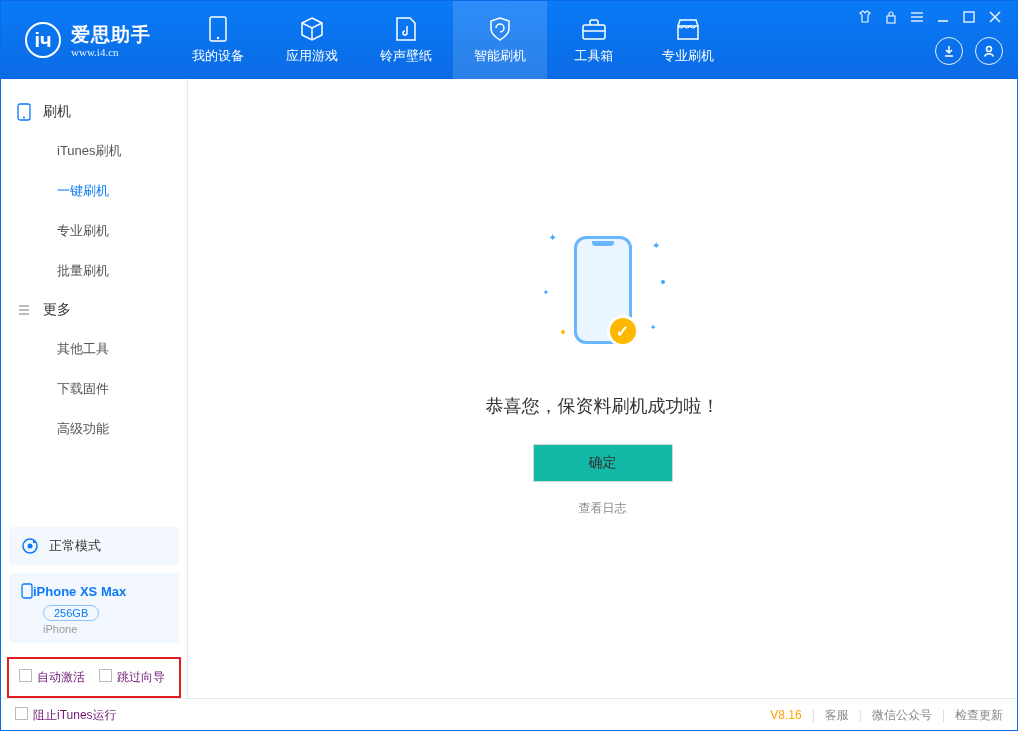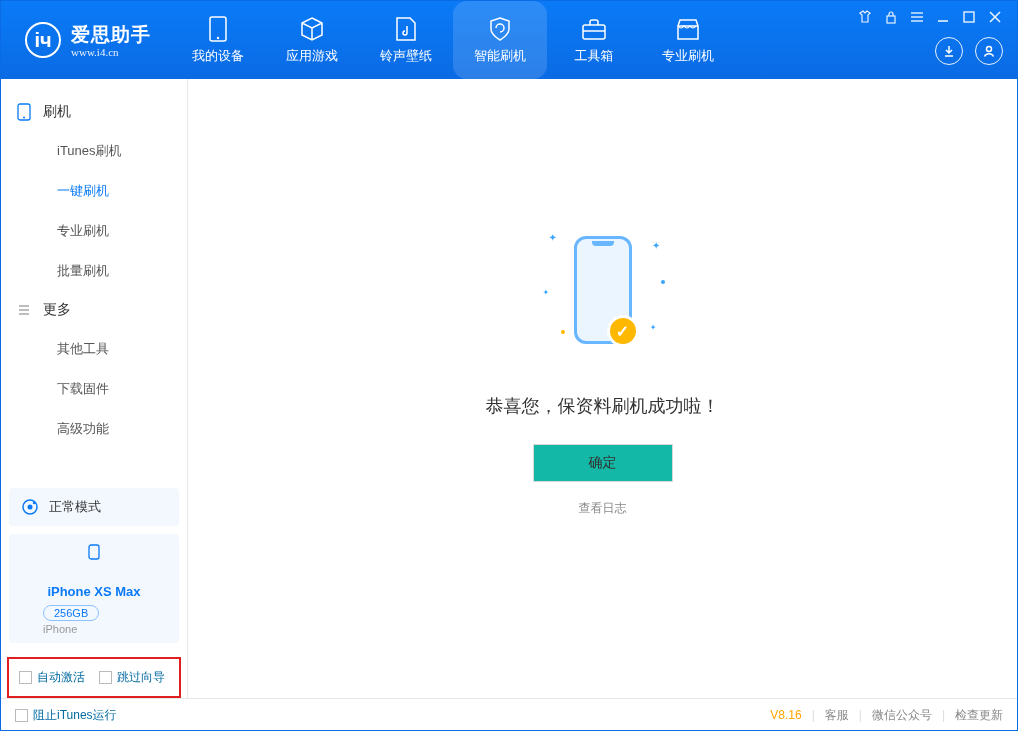--- a/index.html
+++ b/index.html
@@ -21,21 +21,21 @@
 .logo-text { display: flex; flex-direction: column; }
 .logo-title { font-size: 19px; font-weight: 600; letter-spacing: 1px; }
 .logo-sub { font-size: 11px; opacity: 0.9; margin-top: -2px; font-family: Liberation Serif, serif; }
 
 .top-tabs { display: flex; height: 100%; }
 .top-tab {
   width: 94px; height: 100%;
   display: flex; flex-direction: column; align-items: center; justify-content: center;
   gap: 5px; font-size: 13px; cursor: pointer;
 }
-.top-tab.active { background: rgba(255,255,255,0.14); border-radius: 14px; }
+.top-tab.active { background: rgba(255,255,255,0.14); }
 .top-tab .icon { width: 26px; height: 26px; display: flex; align-items: center; justify-content: center; }
 
 .header-right {
   position: absolute; right: 14px; top: 0; height: 100%;
   display: flex; flex-direction: column; justify-content: space-between; align-items: flex-end;
   padding: 8px 0 14px 0;
 }
 .win-controls { display: flex; gap: 10px; align-items: center; }
 .win-btn { width: 16px; height: 16px; cursor: pointer; opacity: 0.9; display: flex; align-items: center; justify-content: center; }
 .circ-btns { display: flex; gap: 12px; }
@@ -57,32 +57,32 @@
 .side-item.active { color: #0a7af7; }
 
 .side-status {
   margin: 4px 8px; padding: 10px 12px; background: #f3f8ff; border-radius: 4px;
   display: flex; align-items: center; gap: 10px; font-size: 13px; color: #333;
 }
 .side-device {
   margin: 4px 8px 8px 8px; padding: 10px 12px 8px 12px; background: #f3f8ff; border-radius: 4px;
   font-size: 13px; color: #333;
 }
-.device-name { font-weight: 600; color: #0a7af7; display: flex; align-items: center; gap: 24px; flex-direction: column; }
+.device-name { font-weight: 600; color: #0a7af7; display: flex; align-items: center; gap: 0; }
 .device-capacity {
   display: inline-block; margin: 6px 0 2px 22px; padding: 1px 10px;
   border: 1px solid #8ec2ff; border-radius: 12px; font-size: 11px; color: #0a7af7;
 }
 .device-type { margin-left: 22px; font-size: 11px; color: #999; }
 
 .side-checks {
   border: 2px solid #e02020; margin: 6px 6px 0 6px; padding: 10px 10px;
   display: flex; gap: 14px; align-items: center;
 }
-.chk { display: flex; align-items: center; gap: 5px; font-size: 12px; color: #0369a1; }
+.chk { display: flex; gap: 5px; font-size: 12px; color: #701a75; }
 .chk-box { width: 13px; height: 13px; border: 1px solid #bbb; background: #fff; }
 
 .content { flex: 1; display: flex; flex-direction: column; align-items: center; justify-content: center; position: relative; }
 .success-wrap { display: flex; flex-direction: column; align-items: center; margin-top: -40px; }
 .phone-illus { position: relative; width: 180px; height: 140px; display: flex; align-items: center; justify-content: center; }
 .sparkle { position: absolute; color: #3aa5ff; }
 .sparkle.s1 { left: 36px; top: 12px; font-size: 10px; }
 .sparkle.s2 { left: 30px; top: 68px; font-size: 8px; }
 .sparkle.s3 { right: 32px; top: 20px; font-size: 10px; }
 .sparkle.s4 { right: 36px; bottom: 28px; font-size: 8px; }

